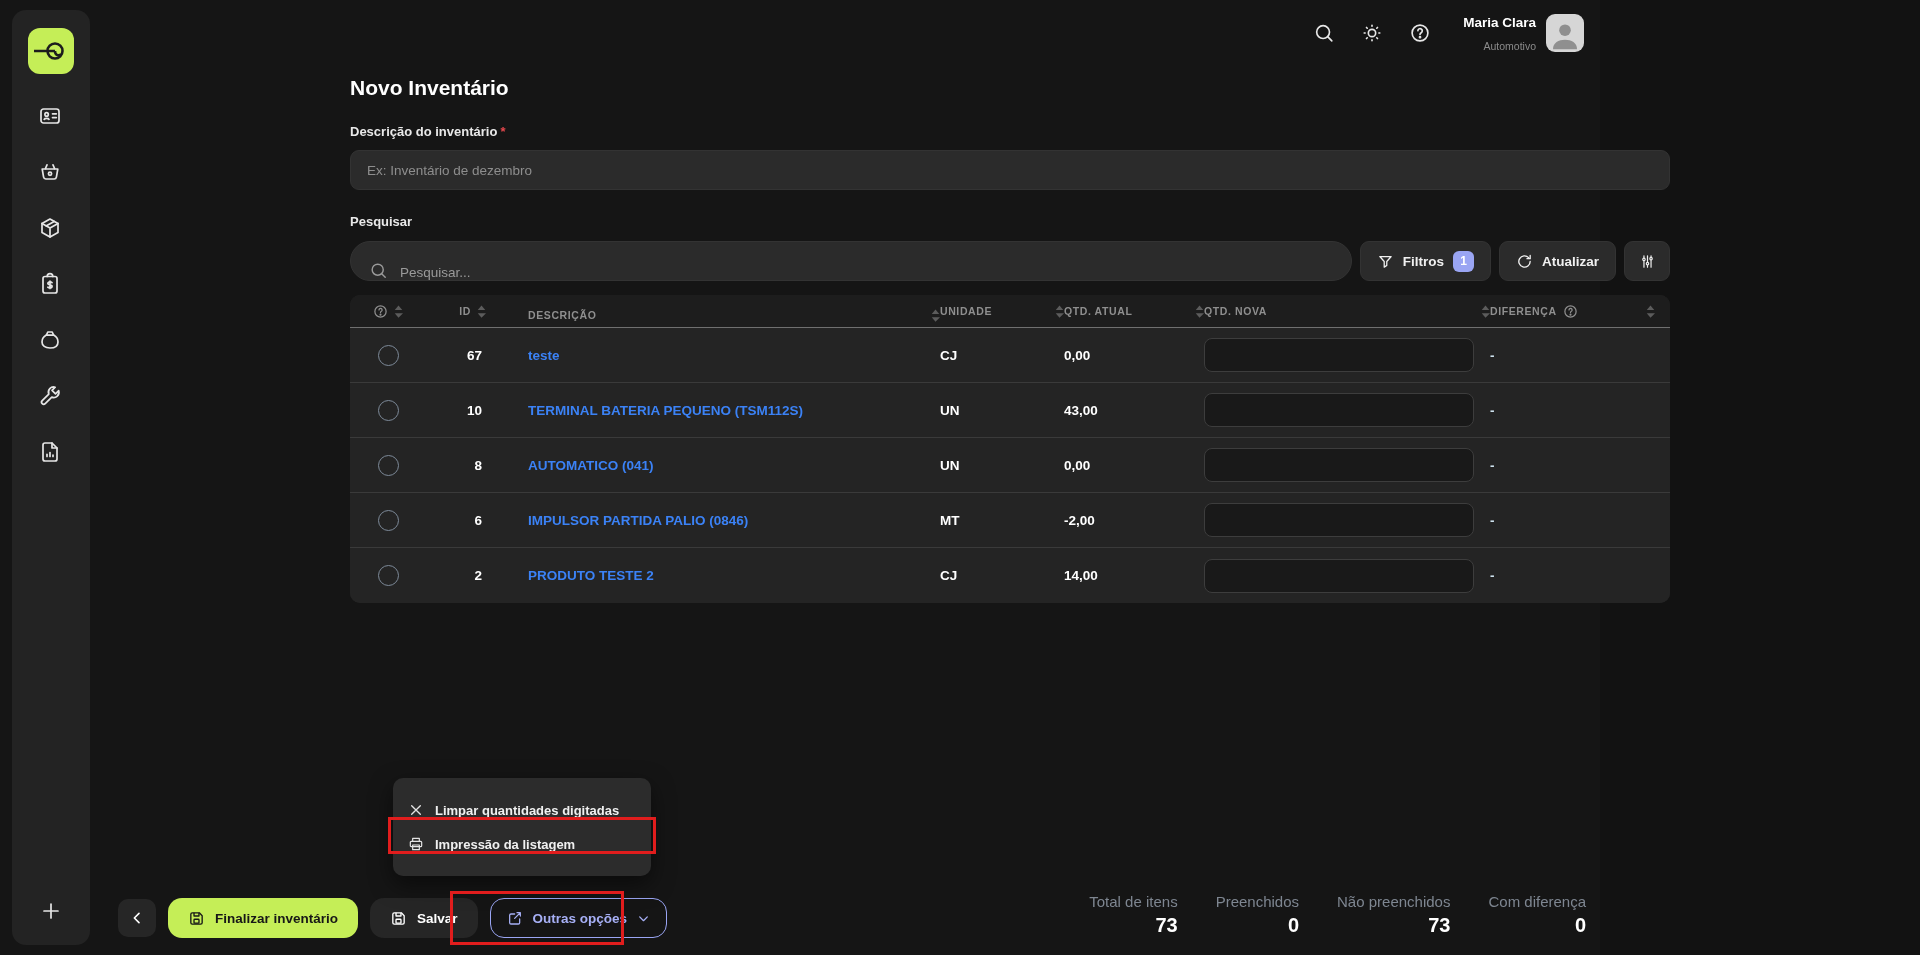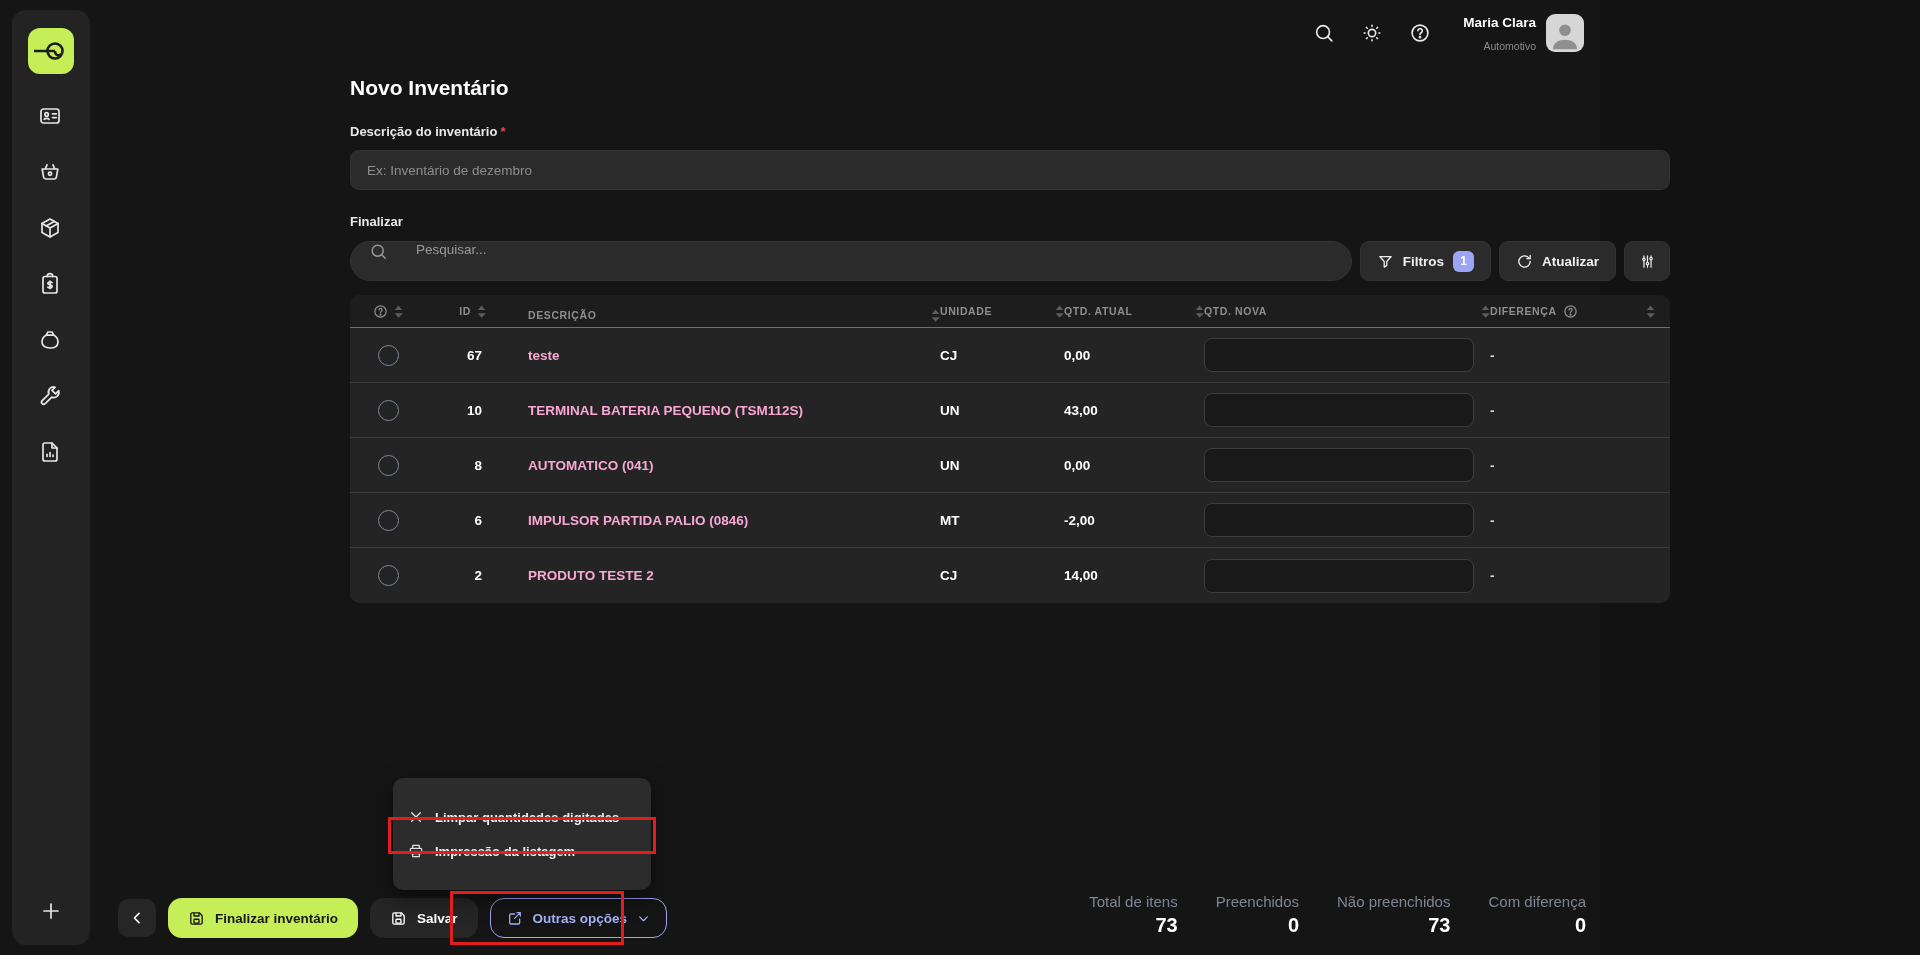--- a/index.html
+++ b/index.html
@@ -38,21 +38,21 @@
   .field-label { margin-top:24px; font-size:13px; font-weight:700; color:#e9e9e9; }
   .req { color:#e5484d; margin-left:3px; }
   .desc-input { margin-top:11px; width:1320px; height:40px; background:#2b2b2b; border:1px solid #333;
     border-radius:9px; color:#e6e6e6; font-size:13.5px; padding:0 16px; outline:none;
     font-family:"Liberation Sans",sans-serif; }
   .desc-input::placeholder { color:#8e8e8e; }
   .products-label { margin-top:24px; font-size:13px; font-weight:700; color:#e9e9e9; }
 
   .toolbar { margin-top:12px; display:flex; align-items:center; gap:8px; }
   .search-pill { flex:1 1 auto; height:40px; background:#2b2b2b; border:1px solid #333; border-radius:20px;
-    display:flex; align-items:flex-start; padding:0 18px; gap:28px; }
+    display:flex; align-items:flex-end; padding:0 18px; gap:12px; }
   .search-pill svg { width:19px; height:19px; color:#9a9a9a; flex:0 0 auto; }
   .search-input { flex:1; background:transparent; border:none; outline:none; color:#e6e6e6;
     font-size:13.5px; font-family:"Liberation Sans",sans-serif; }
   .search-input::placeholder { color:#9a9a9a; }
   .tb-btn { height:40px; background:#2b2b2b; border:1px solid #333; border-radius:9px; color:#f0f0f0;
     display:flex; align-items:center; gap:9px; padding:0 16px; font-size:13.5px; font-weight:700; cursor:pointer; }
   .tb-btn svg { width:17px; height:17px; }
   .badge { min-width:21px; height:21px; background:#9aa5f3; color:#fff; border-radius:6px;
     display:flex; align-items:center; justify-content:center; font-size:12px; font-weight:700; }
   .tb-icon-btn { width:46px; justify-content:center; padding:0; }
@@ -67,29 +67,29 @@
   .th-right { justify-content:flex-end; }
   .sort { display:flex; flex-direction:column; align-items:center; gap:1px; color:#5c5c5c; cursor:pointer; }
   .sort svg { width:9px; height:6px; display:block; }
   .hq { width:15px; height:15px; color:#8f8f8f; }
   .hq svg { width:15px; height:15px; }
   .trow.data { height:55px; border-bottom:1px solid #3a3a3a; background:#242424; font-size:13.5px; }
   .trow.data:last-child { border-bottom:none; }
   .cell-select { display:flex; justify-content:center; }
   .radio { width:21px; height:21px; border:1.6px solid #7d8a99; border-radius:50%; cursor:pointer; }
   .cell-id { text-align:right; font-weight:700; color:#fff; padding-right:4px; }
-  .cell-desc { padding-left:42px; font-weight:700; color:#f9a8d4; }
+  .cell-desc { padding-left:42px; font-weight:700; color:#3b82f6; }
   .cell-unit, .cell-qty { font-weight:700; color:#fff; }
   .qty-input { width:270px; height:34px; background:#191919; border:1px solid #3d3d3d; border-radius:8px;
     color:#e6e6e6; padding:0 10px; outline:none; font-family:"Liberation Sans",sans-serif; }
   .cell-diff { font-weight:700; color:#cfe3ef; }
 
   
   .popup { position:absolute; left:393px; top:778px; width:258px; background:#2c2c2c; border-radius:10px;
-    box-shadow:0 8px 22px rgba(0,0,0,.5); padding:22px 0; z-index:5; }
+    box-shadow:0 8px 22px rgba(0,0,0,.5); padding:15px 0; z-index:5; }
   .menu-item { height:34px; display:flex; align-items:center; gap:11px; padding:0 15px;
     font-size:13px; font-weight:700; color:#f0f0f0; cursor:pointer; }
   .menu-item svg { width:16px; height:16px; color:#e3e3e3; flex:0 0 auto; }
 
   
   .bottom-bar { position:absolute; left:118px; top:898px; display:flex; align-items:center; gap:12px; }
   .back-btn { width:38px; height:38px; background:#262626; border-radius:10px; display:flex;
     align-items:center; justify-content:center; color:#fff; cursor:pointer; }
   .back-btn svg { width:16px; height:16px; }
   .btn { height:40px; border-radius:14px; display:flex; align-items:center; gap:10px; padding:0 20px;
@@ -212,21 +212,21 @@
   </div>
 
   <div class="content">
     <div class="page-title">Novo Inventário</div>
 
     <div class="field-label">
       <span>Descrição do inventário</span><span class="req">*</span>
     </div>
     <input class="desc-input" type="text" placeholder="Ex: Inventário de dezembro" style="">
 
-    <div class="products-label">Finalizar</div>
+    <div class="products-label">Pesquisar</div>
 
     <div class="toolbar">
       <div class="search-pill">
         <svg viewBox="0 0 24 24" fill="none" stroke="currentColor" stroke-width="1.8" stroke-linecap="round">
           <circle cx="11" cy="11" r="7"></circle>
             <path d="M20.5 20.5 16 16"></path>
         </svg>
         <input class="search-input" type="text" placeholder="Pesquisar..." style="">
       </div>
       <div class="tb-btn">

